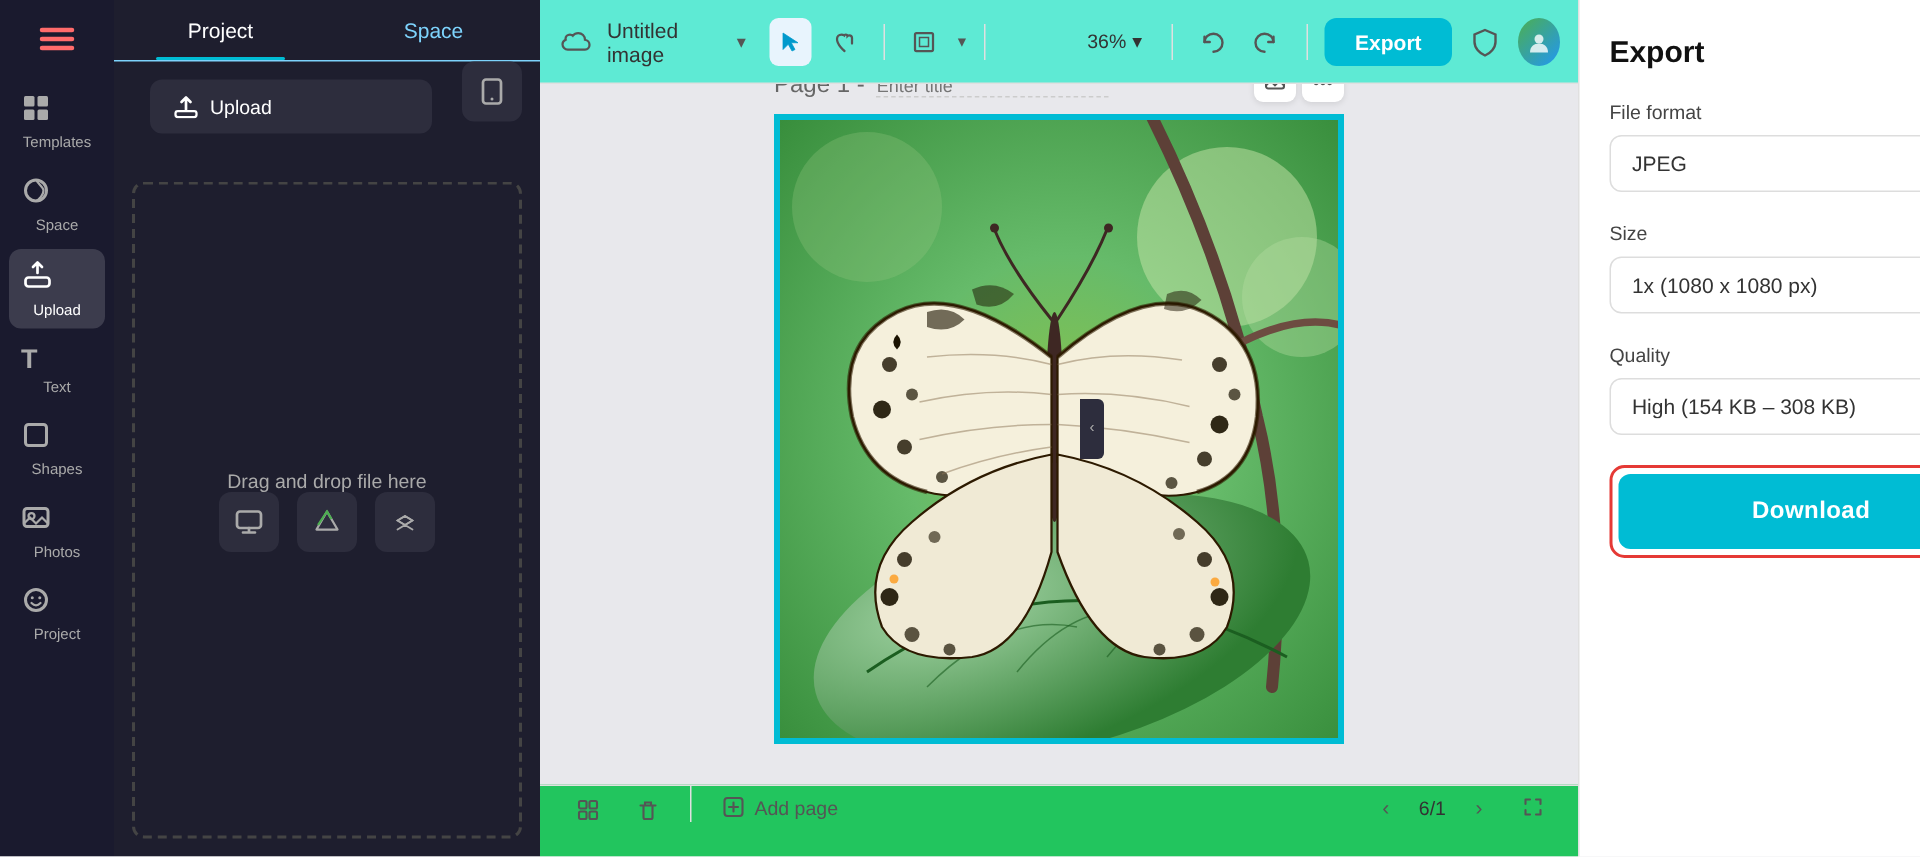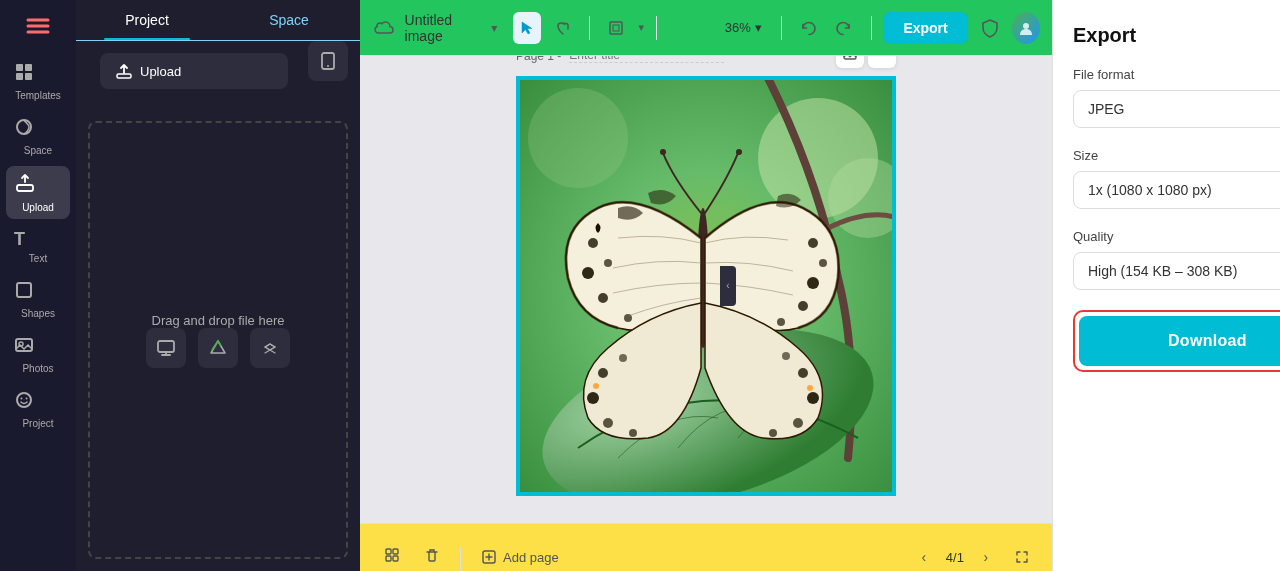--- a/index.html
+++ b/index.html
@@ -156,21 +156,21 @@
     
     .main {
       flex: 1;
       display: flex;
       flex-direction: column;
       background: #e8e8ec;
       position: relative;
     }
     .toolbar {
       height: 56px;
-      background: #22c55e;
+      background: #5eead4;
       display: flex;
       align-items: center;
       padding: 4px 12px;
       gap: 8px;
       border-bottom: 1px solid #e0e0e0;
       flex-shrink: 0;
     }
     .toolbar-upload-icon {
       width: 28px; height: 28px;
       color: #555;
@@ -240,21 +240,21 @@
     }
     .canvas-page {
       position: relative;
     }
     .page-label {
       position: absolute;
       top: -28px; left: 0;
       display: flex; align-items: center; gap: 8px;
     }
     .page-label-text {
-      font-size: 12px; color: #666;
+      font-size: 16px; color: #666;
     }
     .page-title-input {
       font-size: 12px; color: #999;
       background: transparent; border: none; outline: none;
       border-bottom: 1px dashed #ccc;
     }
     .page-actions {
       position: absolute;
       top: -36px; right: 0;
       display: flex; gap: 4px;
@@ -271,24 +271,24 @@
       height: 420px;
       border: 2px solid #00bcd4;
       background: #fff;
       position: relative;
       overflow: hidden;
     }
 
     
     .bottom-bar {
       height: 48px;
-      background: #fde047;
+      background: #22c55e;
       border-top: 1px solid #e0e0e0;
       display: flex;
-      align-items: flex-end;
+      align-items: flex-start;
       padding: 0 16px;
       gap: 8px;
       flex-shrink: 0;
     }
     .bottom-icon-btn {
       width: 32px; height: 32px;
       border: none; background: transparent;
       border-radius: 6px;
       display: flex; align-items: center; justify-content: center;
       font-size: 15px; color: #555; cursor: pointer;
@@ -735,21 +735,21 @@
         <rect x="2" y="2" width="12" height="12" rx="2" stroke="#555" stroke-width="1.4"></rect>
         <path d="M8 5 L8 11 M5 8 L11 8" stroke="#555" stroke-width="1.4" stroke-linecap="round"></path>
       </svg>
       <span>Add page</span>
     </button>
 
     <div class="bottom-spacer"></div>
 
     <div class="page-nav">
       <button class="page-nav-btn">‹</button>
-      <span class="page-nav-text">4/1</span>
+      <span class="page-nav-text">6/1</span>
       <button class="page-nav-btn">›</button>
     </div>
 
     <button class="expand-btn">
       <svg width="16" height="16" viewBox="0 0 16 16" fill="none">
         <path d="M10 3 L13 3 L13 6 M6 13 L3 13 L3 10 M13 10 L13 13 L10 13 M3 6 L3 3 L6 3" stroke="#555" stroke-width="1.4" stroke-linecap="round" stroke-linejoin="round"></path>
       </svg>
     </button>
   </div>
 

